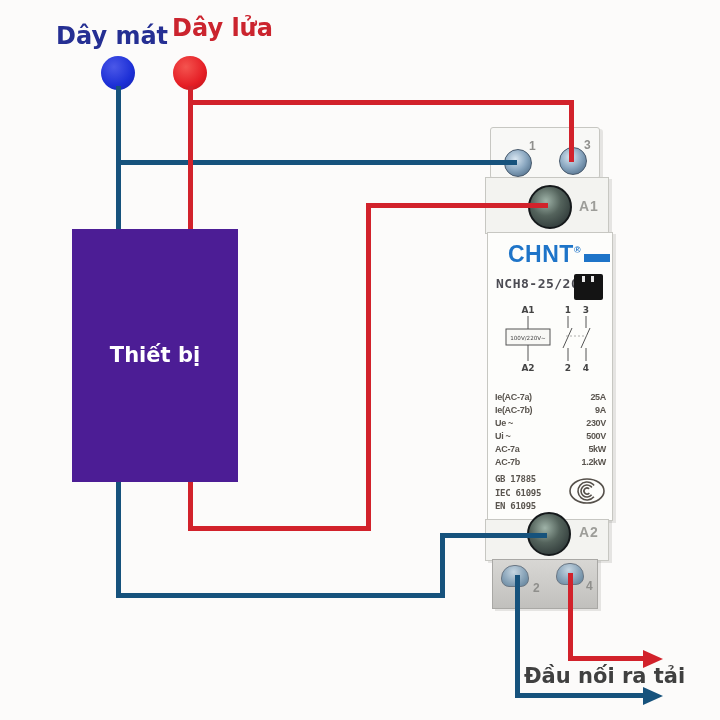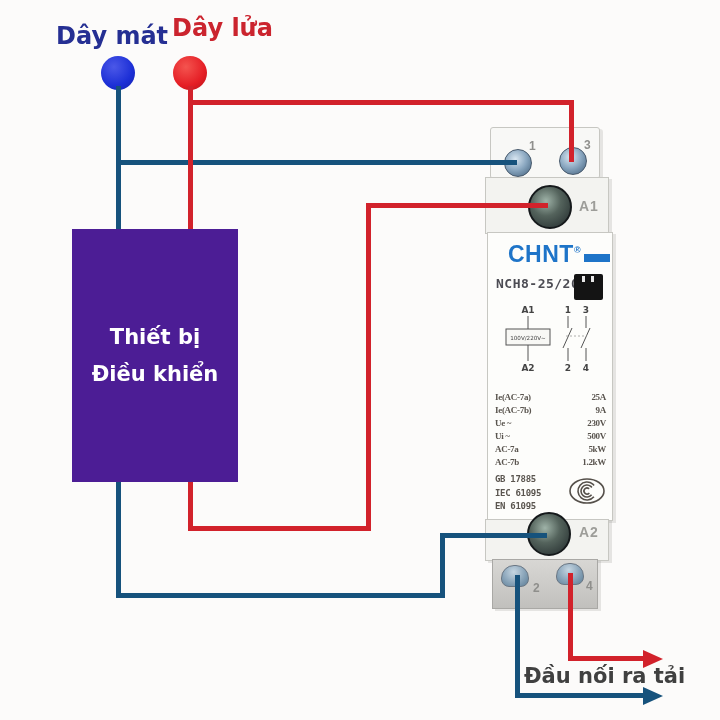--- a/index.html
+++ b/index.html
@@ -57,21 +57,21 @@
     letter-spacing:.5px;font-family:"Liberation Sans",sans-serif;text-align:center;}
   .brand sup{font-size:9px;}
   .brand-bar{position:absolute;left:96px;top:21px;width:26px;height:8px;background:#1e74c8;}
   .model{position:absolute;left:8px;top:43px;font-size:13px;font-weight:bold;color:#4c4c53;
     letter-spacing:.5px;font-family:"DejaVu Sans Mono",monospace;}
   .indicator{position:absolute;left:86px;top:41px;width:29px;height:26px;background:#141414;border-radius:2px;}
   .indicator:before,.indicator:after{content:"";position:absolute;top:2px;width:3px;height:6px;background:#e8e8e8;}
   .indicator:before{left:8px;} .indicator:after{left:17px;}
 
   .schematic{position:absolute;left:10px;top:70px;}
-  .specs{position:absolute;left:7px;top:158px;width:111px;font-family:Liberation Serif, serif;
+  .specs{position:absolute;left:7px;top:158px;width:111px;font-family:Liberation Sans, sans-serif;
     font-size:9px;font-weight:bold;color:#5a554f;letter-spacing:-.3px;}
   .spec-row{display:flex;justify-content:space-between;line-height:13px;}
   .standards{position:absolute;left:7px;top:240px;font-family:"DejaVu Sans Mono",monospace;
     font-size:9px;font-weight:bold;color:#5a554f;letter-spacing:-.3px;line-height:13.5px;}
   .ccc{position:absolute;left:80px;top:244px;}
 </style>
 </head>
 <body>
 
 <div class="abs lbl-neutral">Dây mát</div>
@@ -181,16 +181,15 @@
 <div class="wire red" style="left:188px;top:451px;width:5px;height:80px;"></div>
 <div class="wire red" style="left:188px;top:526px;width:183px;height:5px;"></div>
 <div class="wire red" style="left:366px;top:203px;width:5px;height:328px;"></div>
 <div class="wire red" style="left:366px;top:203px;width:182px;height:5px;"></div>
 <div class="wire red" style="left:568px;top:573px;width:5px;height:88px;"></div>
 <div class="wire red" style="left:568px;top:656px;width:77px;height:5px;"></div>
 <div class="arrow red" style="left:643px;top:650px;"></div>
 
 <div class="abs control-box">
   <div>Thiết bị</div>
-  <div>Điều khiển</div>
 </div>
 
 <div class="abs out-label">Đầu nối ra tải</div>
 
 </body></html>

